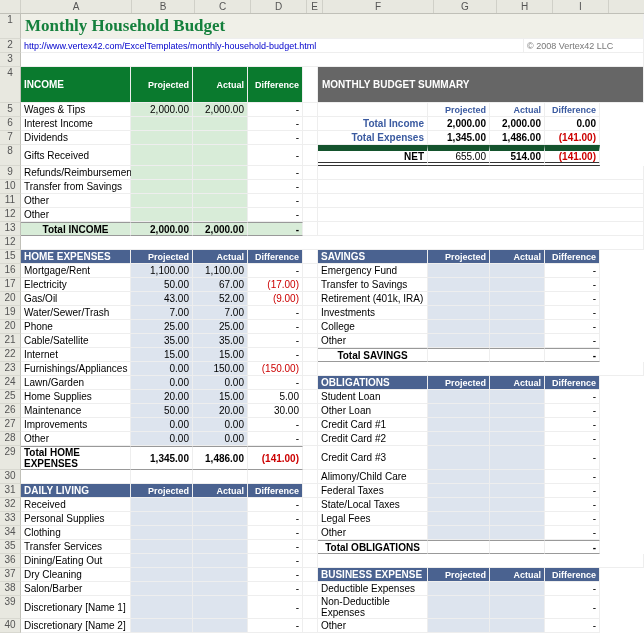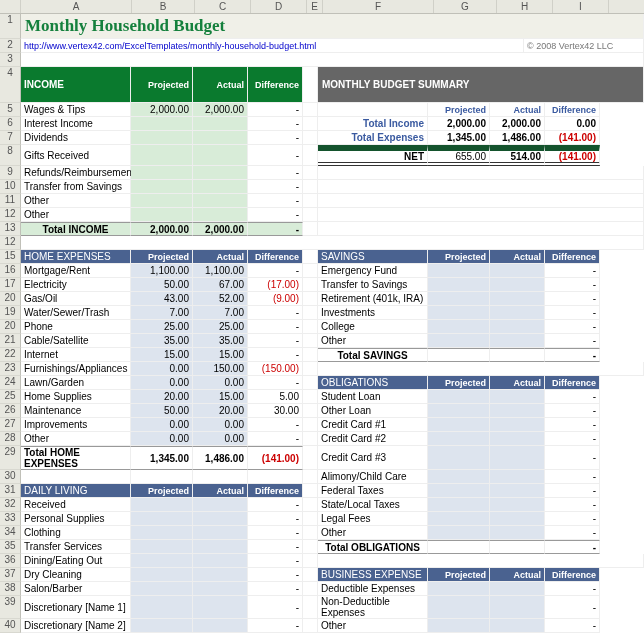--- a/index.html
+++ b/index.html
@@ -6,21 +6,21 @@
 .sheet{width:644px;background:#fff}
 .colhdr{display:flex;background:#e8e8e0;border-bottom:1px solid #c0c0b8}
 .colhdr div{text-align:center;padding:1px 0;color:#555;border-right:1px solid #d0d0c8}
 .rowhdr{width:20px;text-align:center;color:#555;background:#e8e8e0;border-right:1px solid #c0c0b8;border-bottom:1px solid #d8d8d0;flex-shrink:0}
 .row{display:flex;align-items:stretch;min-height:14px}
 .cell{border-right:1px solid #eee;border-bottom:1px solid #eee;padding:0 3px;display:flex;align-items:center;box-sizing:border-box}
 .title{font-family:Georgia,serif;font-size:17px;font-weight:bold;color:#15803d;background:#f0f0e8;padding:2px 4px}
 .link{color:#00c;font-size:9px}
 .copyright{font-size:9px;color:#777;text-align:center}
 .hdr-green{background:#0a7a2e;color:#fff;font-weight:bold}
-.hdr-blue{background:#4a6290;color:#fff;font-weight:normal}
+.hdr-blue{background:#4a6290;color:#fff;font-weight:bold}
 .hdr-meta{color:#fff;font-weight:bold;text-align:right;font-size:9px}
 .lt-green{background:#d8ecd8}
 .lt-blue{background:#dde4ee}
 .total-row{font-weight:bold;border-top:1px solid #999;border-bottom:1px solid #999}
 .num{text-align:right;justify-content:flex-end}
 .neg{color:#c00}
 .summ-label{color:#3a5aa0;font-weight:bold;text-align:right;justify-content:flex-end}
 .summ-bar{background:#666;color:#fff;font-weight:bold;padding:12px 4px}
 .summ-hdr{color:#3a5aa0;font-weight:bold;text-align:right;justify-content:flex-end;font-size:9px}
 .net-row{border-top:6px solid #14532d;border-bottom:4px double #333}

